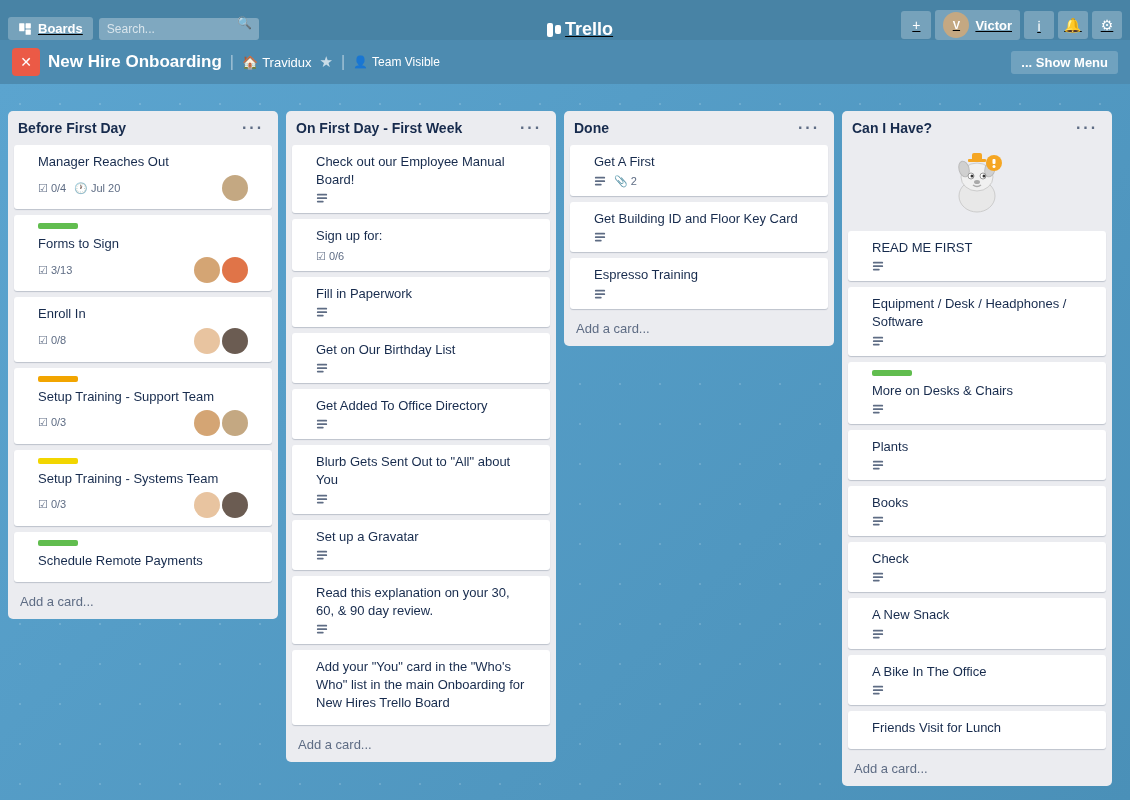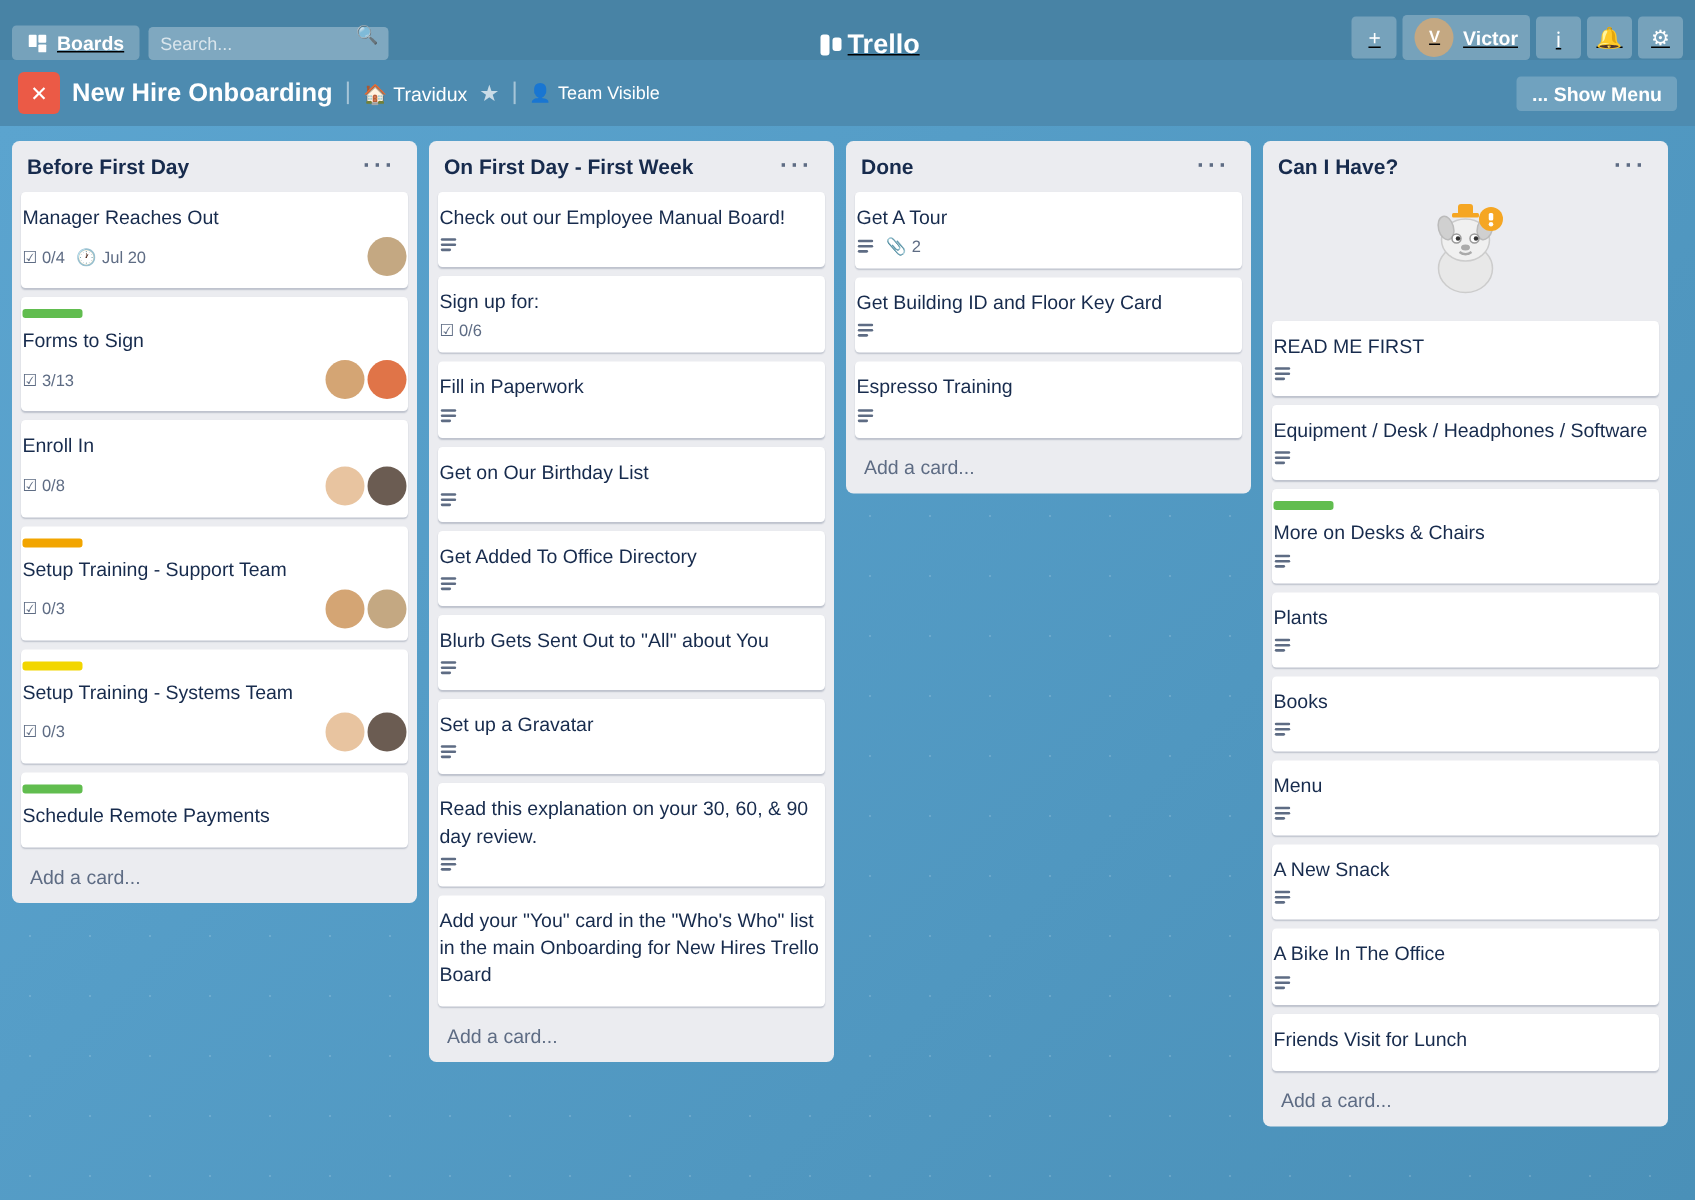--- a/index.html
+++ b/index.html
@@ -220,20 +220,21 @@
     
     .list {
       background: #ebecf0;
       border-radius: 5px;
       width: 270px;
       min-width: 270px;
       max-height: 680px;
       display: flex;
       flex-direction: column;
       position: relative;
+      margin-top: 17px;
     }
     .list-header {
       padding: 8px 10px 4px 10px;
       display: flex;
       align-items: center;
       justify-content: space-between;
       flex-shrink: 0;
     }
     .list-title {
       font-weight: 700;
@@ -269,21 +270,21 @@
       padding: 4px 6px;
       border-radius: 3px;
       width: 100%;
       text-align: left;
     }
 
     
     .card {
       background: white;
       border-radius: 3px;
-      padding: 8px 1px;
+      padding: 8px 24px;
       box-shadow: 0 1px 1px rgba(9,30,66,0.2);
       cursor: pointer;
       position: relative;
     }
     .card-label {
       height: 6px;
       border-radius: 2px;
       margin-bottom: 6px;
       width: 40px;
     }
@@ -573,21 +574,21 @@
       </div>
       <div class="list-footer"><button class="add-card-btn">Add a card...</button></div>
     </div>
     <div class="list">
       <div class="list-header">
         <span class="list-title">Done</span>
         <button class="list-menu-btn dots-menu">···</button>
       </div>
       <div class="list-cards">
         <div class="card">
-          <div class="card-title">Get A Tour</div>
+          <div class="card-title">Get A First</div>
           <div class="card-meta">
             <span class="card-meta-item">
               <svg viewBox="0 0 14 14">
                 <rect x="1" y="1" width="12" height="2" rx="1" fill="#5e6c84"></rect>
                 <rect x="1" y="5" width="12" height="2" rx="1" fill="#5e6c84"></rect>
                 <rect x="1" y="9" width="8" height="2" rx="1" fill="#5e6c84"></rect>
               </svg>
             </span>
             <span class="card-meta-item">📎 2</span>
           </div>
@@ -707,21 +708,21 @@
             <span class="card-meta-item">
               <svg viewBox="0 0 14 14">
                 <rect x="1" y="1" width="12" height="2" rx="1" fill="#5e6c84"></rect>
                 <rect x="1" y="5" width="12" height="2" rx="1" fill="#5e6c84"></rect>
                 <rect x="1" y="9" width="8" height="2" rx="1" fill="#5e6c84"></rect>
               </svg>
             </span>
           </div>
         </div>
         <div class="card">
-          <div class="card-title">Menu</div>
+          <div class="card-title">Check</div>
           <div class="card-meta">
             <span class="card-meta-item">
               <svg viewBox="0 0 14 14">
                 <rect x="1" y="1" width="12" height="2" rx="1" fill="#5e6c84"></rect>
                 <rect x="1" y="5" width="12" height="2" rx="1" fill="#5e6c84"></rect>
                 <rect x="1" y="9" width="8" height="2" rx="1" fill="#5e6c84"></rect>
               </svg>
             </span>
           </div>
         </div>

